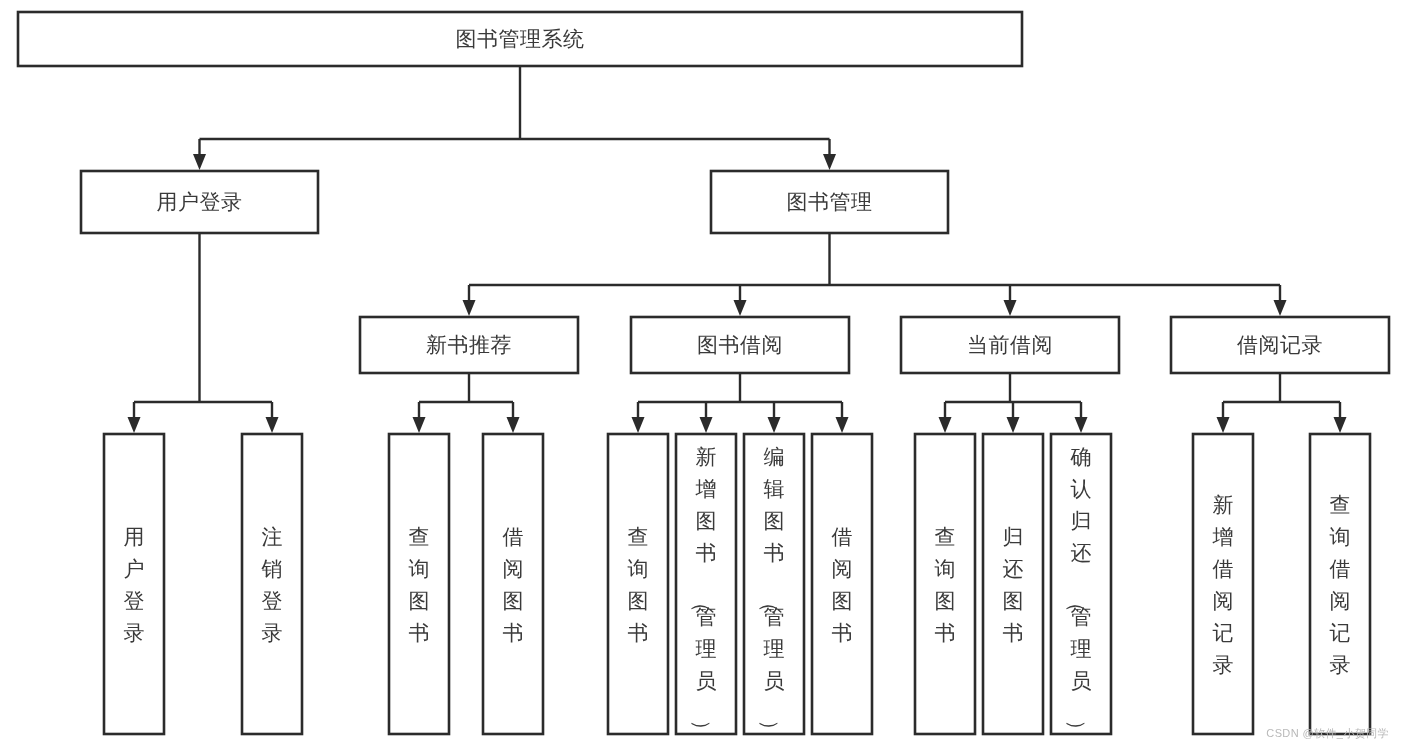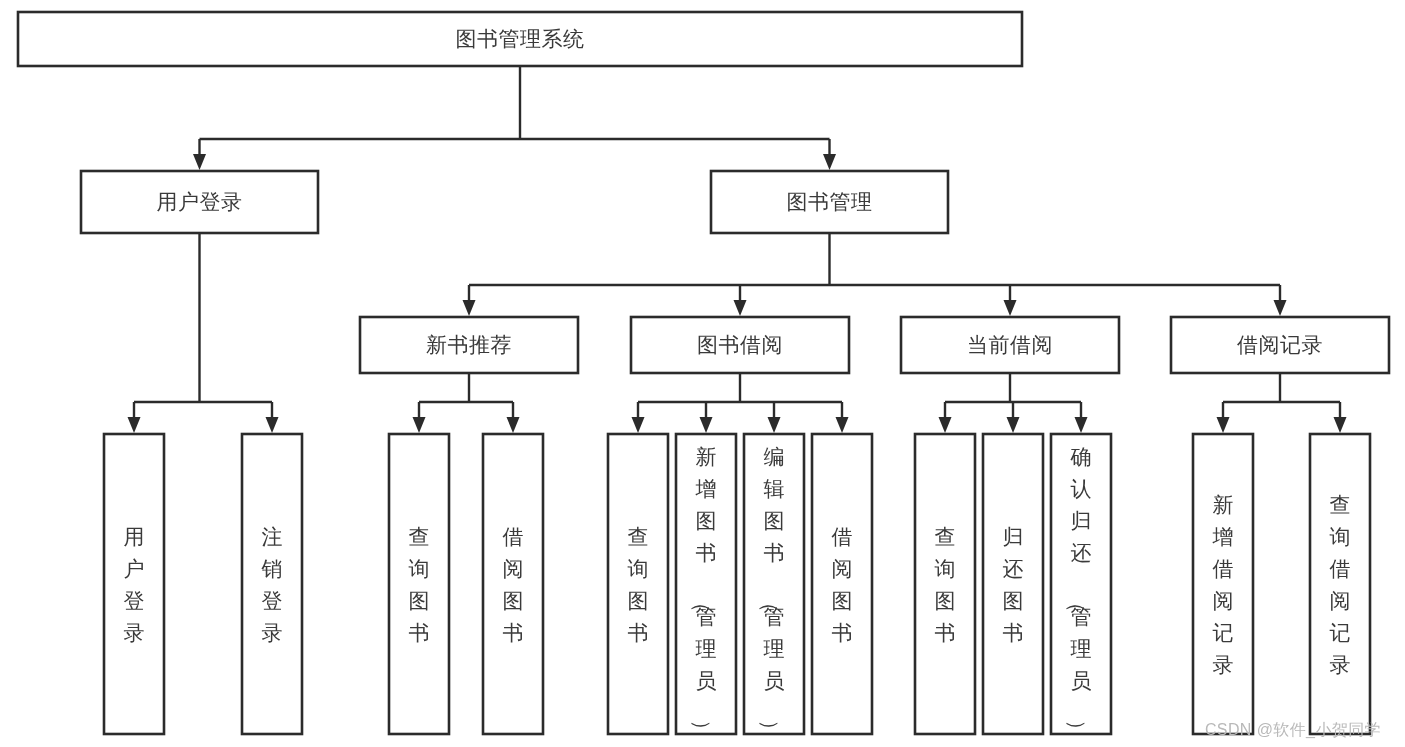--- a/index.html
+++ b/index.html
@@ -46,24 +46,24 @@
     fill: #3a3a3a;
     text-anchor: middle;
     dominant-baseline: middle;
   }
   .label-h {
     font-size: 21px;
     letter-spacing: 0.5px;
   }
   .watermark-text {
     position: absolute;
-    right: 24px;
+    right: 16px;
     bottom: 6px;
     font-family: "Liberation Sans", "DejaVu Sans", sans-serif;
-    font-size: 16px;
+    font-size: 11px;
     color: #b9b9b9;
     white-space: nowrap;
     letter-spacing: 0.4px;
     pointer-events: none;
   }
 </style>
 </head>
 <body>
 
 <div id="diagram-root">

